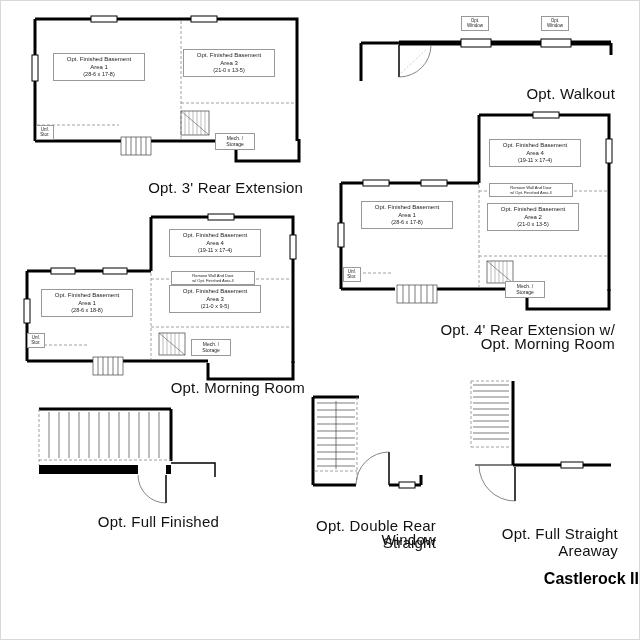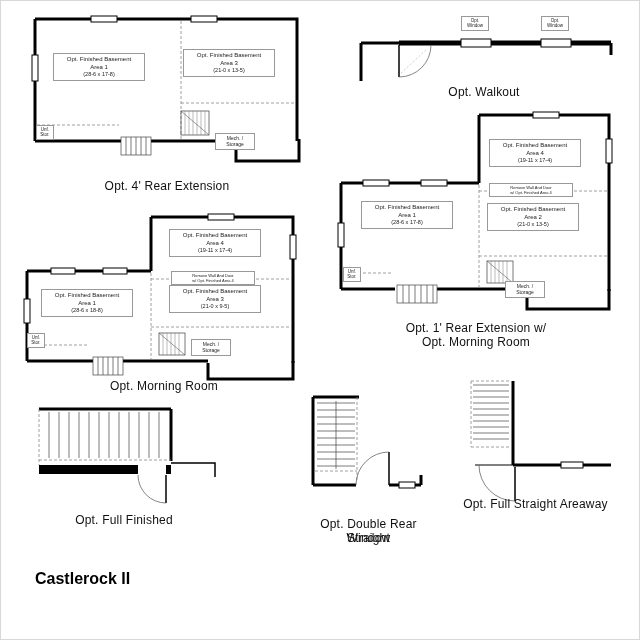--- a/index.html
+++ b/index.html
@@ -6,22 +6,22 @@
   .page{position:relative;width:640px;height:640px;background:#fff;border:1px solid #d8d8d8;
         box-sizing:border-box;font-family:"Liberation Sans",sans-serif;overflow:hidden;}
   .plan{position:absolute;}
   .plan svg{position:absolute;left:0;top:0;}
   .lbl{position:absolute;border:1px solid #999;background:#fff;color:#222;
        font-size:6px;line-height:1.25;text-align:center;padding:2px 3px;box-sizing:border-box;}
   .lbl .dims{font-size:5.5px;}
   .lbl.small{font-size:5px;padding:1px 2px;}
   .lbl.tiny{font-size:4.5px;padding:1px 1px;line-height:1.2;}
   .lbl.note{font-size:4px;padding:1px 1px;line-height:1.3;}
-  .caption{position:absolute;left:0;right:0;text-align:center;font-size:12px;color:#111;letter-spacing:.2px;}
-  .sheet-title{position:absolute;left:34px;right:0;text-align:left;color:#000;
+  .caption{position:absolute;left:0;right:0;text-align:right;font-size:15px;color:#111;letter-spacing:.2px;}
+  .sheet-title{position:absolute;left:34px;right:0;text-align:right;color:#000;
        font-weight:bold;font-size:16px;line-height:1.45;}
 </style>
 </head>
 <body>
 
 <div class="page">
 
   <section class="plan" style="left:30px;top:12px;width:272px;height:195px">
     <svg width="272" height="158" viewBox="0 0 272 158">
       <g stroke="#000" stroke-width="3" fill="none">
@@ -62,21 +62,21 @@
       <div class="dims">(21-0 x 13-5)</div>
     </div>
     <div class="lbl small" style="left:184px;top:120px;width:40px">
       <div>Mech. /</div>
       <div>Storage</div>
     </div>
     <div class="lbl tiny" style="left:5px;top:112px;width:18px">
       <div>Unf.</div>
       <div>Stor.</div>
     </div>
-    <div class="caption" style="top:166px">Opt. 4' Rear Extension</div>
+    <div class="caption" style="top:166px">Opt. 3' Rear Extension</div>
   </section>
 
   <section class="plan" style="left:352px;top:14px;width:262px;height:92px">
     <svg width="262" height="92" viewBox="0 0 262 92">
       <g stroke="#000" fill="none">
         <path d="M8 28 V66" stroke-width="3"></path>
         <path d="M8 28 H46" stroke-width="3"></path>
         <path d="M46 28 H258" stroke-width="5"></path>
         <path d="M258 28 V40" stroke-width="3"></path>
       </g>
@@ -219,21 +219,21 @@
       <div class="dims">(21-0 x 13-5)</div>
     </div>
     <div class="lbl small" style="left:168px;top:170px;width:40px">
       <div>Mech. /</div>
       <div>Storage</div>
     </div>
     <div class="lbl tiny" style="left:6px;top:156px;width:18px">
       <div>Unf.</div>
       <div>Stor.</div>
     </div>
-    <div class="caption" style="top:210px">Opt. 1' Rear Extension w/</div>
+    <div class="caption" style="top:210px">Opt. 4' Rear Extension w/</div>
     <div class="caption" style="top:224px">Opt. Morning Room</div>
   </section>
 
   <section class="plan" style="left:28px;top:402px;width:190px;height:130px">
     <svg width="190" height="108" viewBox="0 0 190 108">
       <g stroke="#000" stroke-width="3" fill="none">
         <path d="M10 6 H142"></path>
         <path d="M142 6 V58"></path>
       </g>
       <g stroke="#444" stroke-width="0.7">
@@ -305,20 +305,20 @@
         <line x1="22" y1="88" x2="60" y2="88"></line>
       </g>
       <g fill="#fff" stroke="#000" stroke-width="1">
         <rect x="108" y="85" width="22" height="6"></rect>
       </g>
       <g>
         <line x1="62" y1="90" x2="62" y2="124" stroke="#000" stroke-width="1.5"></line>
         <path d="M62 124 A 36 36 0 0 1 26 88" fill="none" stroke="#666" stroke-width="0.8"></path>
       </g>
     </svg>
-    <div class="caption" style="top:120px">Opt. Full Straight Areaway</div>
+    <div class="caption" style="top:148px">Opt. Full Straight Areaway</div>
   </section>
 
   <div class="sheet-title" style="top:566px">
     <div>Castlerock II</div>
   </div>
 
 </div>
 
 </body></html>

